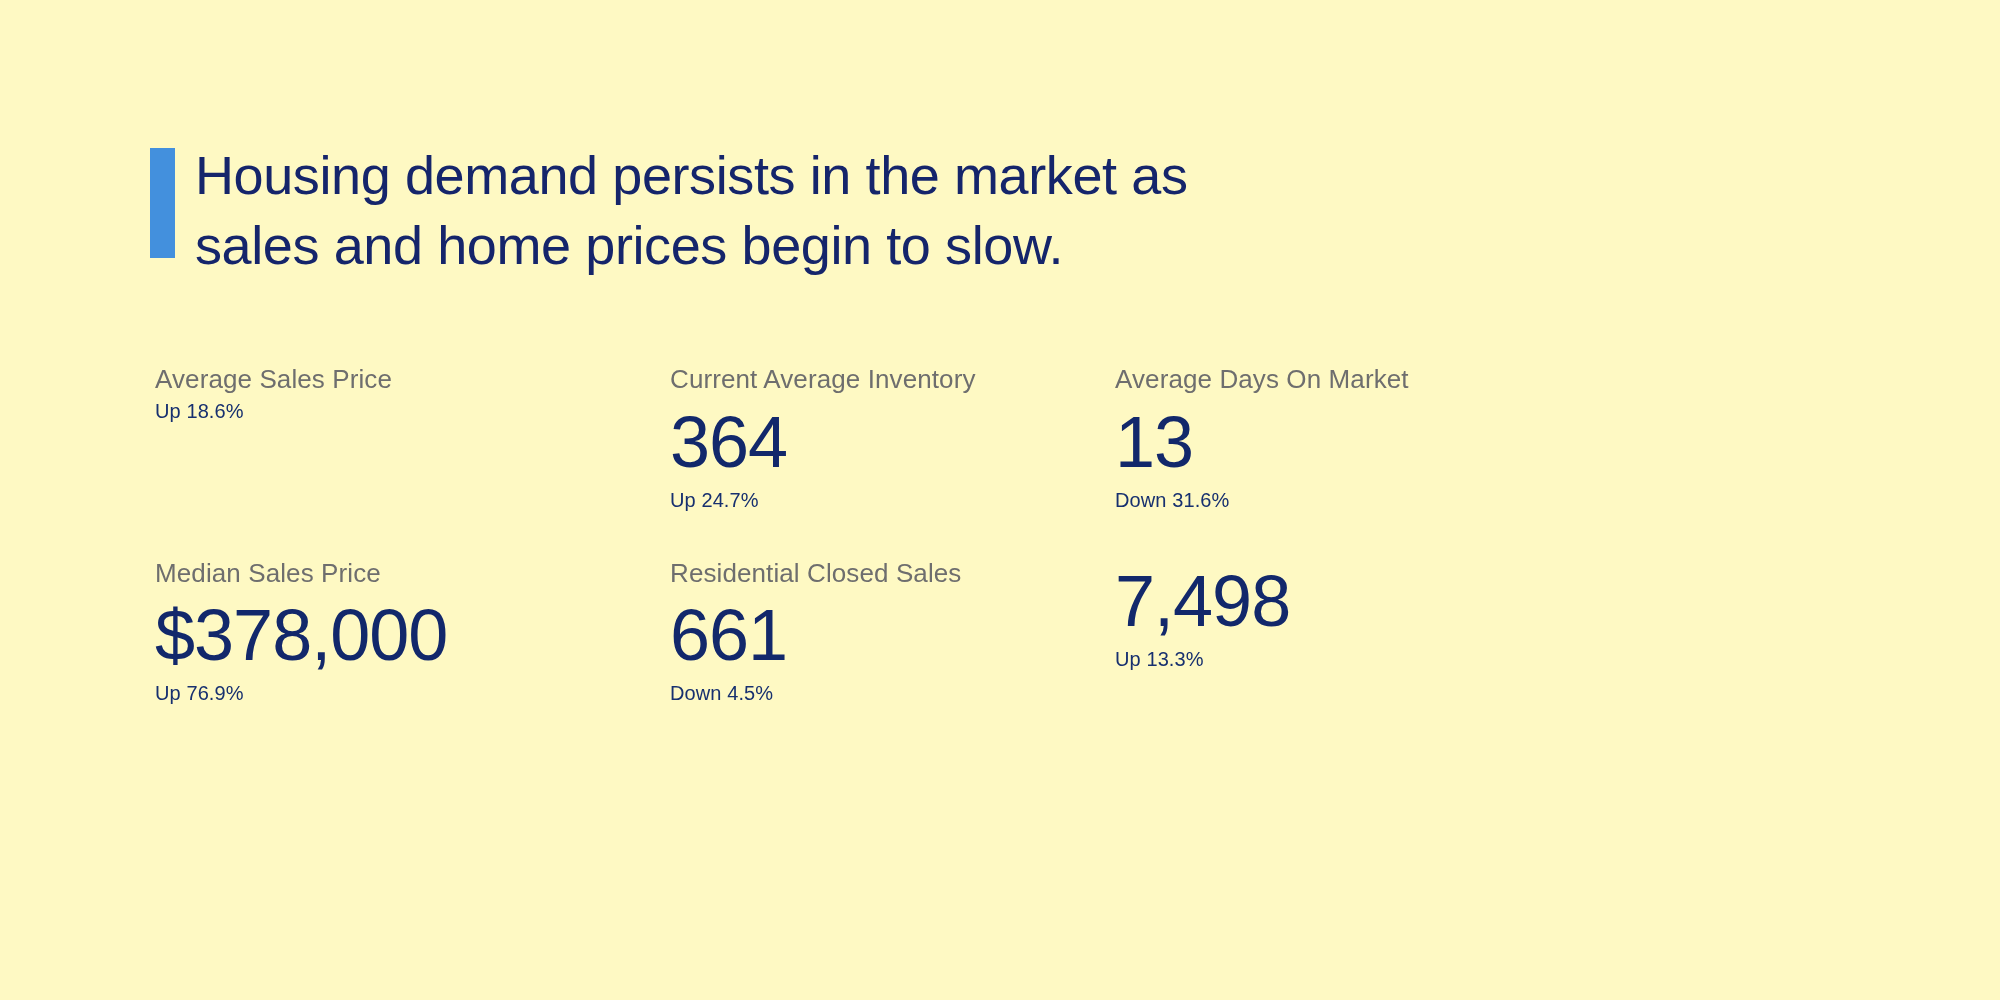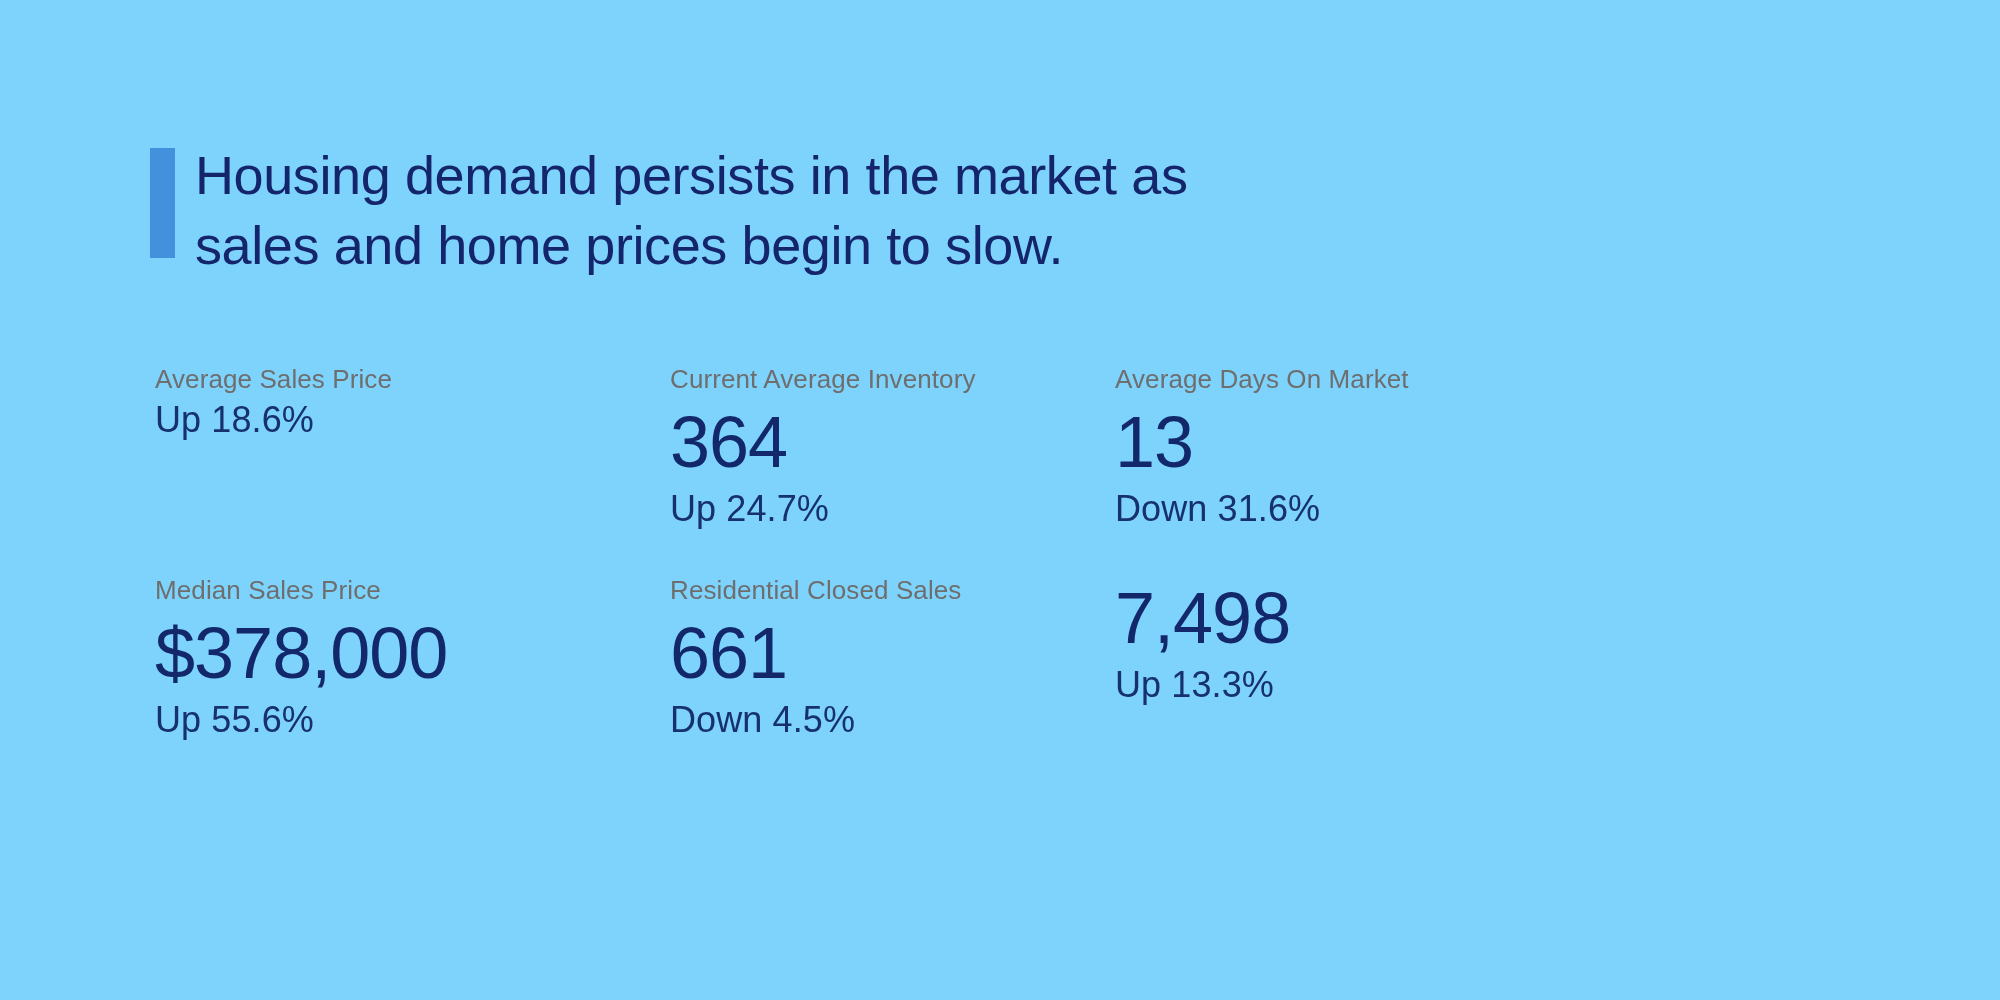--- a/index.html
+++ b/index.html
@@ -12,21 +12,21 @@
     height: 1000px;
     background: #ffffff;
     font-family: "Liberation Sans", sans-serif;
     -webkit-font-smoothing: antialiased;
     overflow: hidden;
   }
   .canvas {
     position: relative;
     width: 2000px;
     height: 1000px;
-    background: #7dd3fc;
+    background: #fef9c3;
   }
 
   
   .headline-block {
     position: absolute;
     left: 150px;
     top: 140px;
     display: flex;
     align-items: flex-start;
   }
@@ -73,21 +73,21 @@
   .stat-value {
     color: #12286b;
     font-size: 72px;
     font-weight: 400;
     letter-spacing: -1px;
     line-height: 1.18;
     margin: 0 0 4px 0;
   }
   .stat-change {
     color: #17306f;
-    font-size: 36px;
+    font-size: 20px;
     font-weight: 400;
     letter-spacing: 0.1px;
     line-height: 1.1;
     margin: 0;
   }
 </style>
 </head>
 <body>
 
 <div class="canvas">
@@ -113,21 +113,21 @@
 
     <div class="stat-cell">
       <p class="stat-label">Average Days On Market</p>
       <p class="stat-value">13</p>
       <p class="stat-change">Down 31.6%</p>
     </div>
 
     <div class="stat-cell">
       <p class="stat-label">Median Sales Price</p>
       <p class="stat-value">$378,000</p>
-      <p class="stat-change">Up 55.6%</p>
+      <p class="stat-change">Up 76.9%</p>
     </div>
 
     <div class="stat-cell">
       <p class="stat-label">Residential Closed Sales</p>
       <p class="stat-value">661</p>
       <p class="stat-change">Down 4.5%</p>
     </div>
 
     <div class="stat-cell">
       <p class="stat-value">7,498</p>

